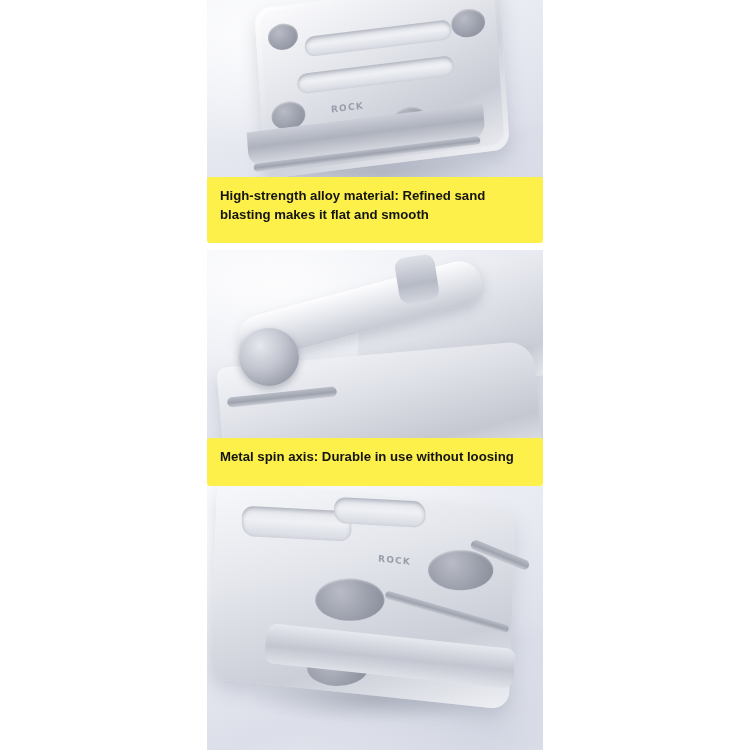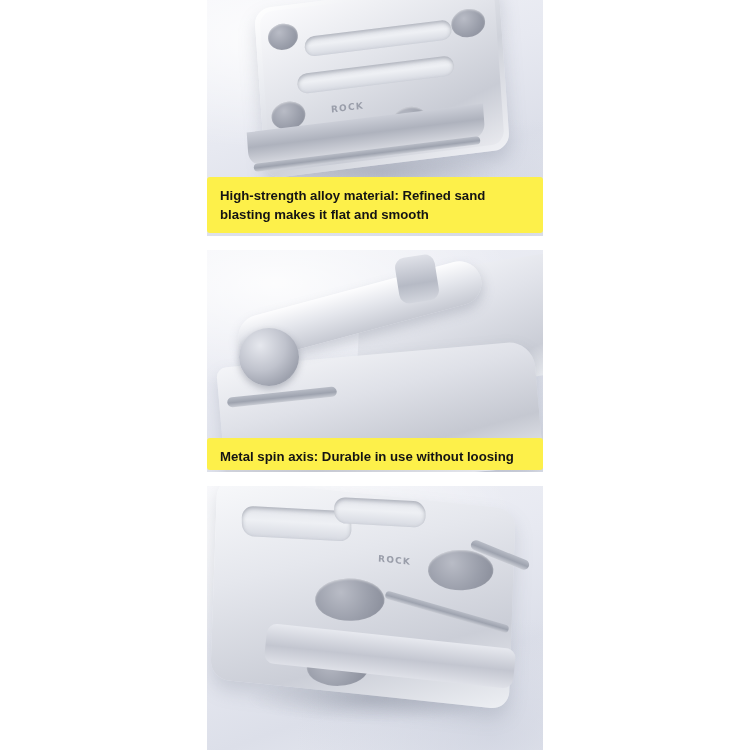--- a/index.html
+++ b/index.html
@@ -64,22 +64,22 @@
     background: #fdf04a;
     color: #141414;
     font-weight: bold;
     font-size: 13.2px;
     line-height: 1.45;
     padding: 9px 13px 10px 13px;
     box-sizing: border-box;
     width: 336px;
     border-radius: 3px;
   }
-  #caption-1 { top: 177px; height: 56px; }
-  #caption-2 { top: 438px; height: 32px; }
+  #caption-1 { top: 177px; height: 66px; }
+  #caption-2 { top: 438px; height: 48px; }
   #caption-3 { top: 697px; height: 32px; }
   .edge-dark {
     position: absolute;
     background: linear-gradient(180deg, #b8bcc6 0%, #9ea3af 55%, #c9ccd4 100%);
   }
   .pad {
     position: absolute;
     border-radius: 50%;
     background: radial-gradient(circle at 38% 32%, #b9bcc6 0%, #9b9fab 55%, #858996 100%);
     box-shadow: inset 0 1px 2px rgba(255,255,255,0.45);

